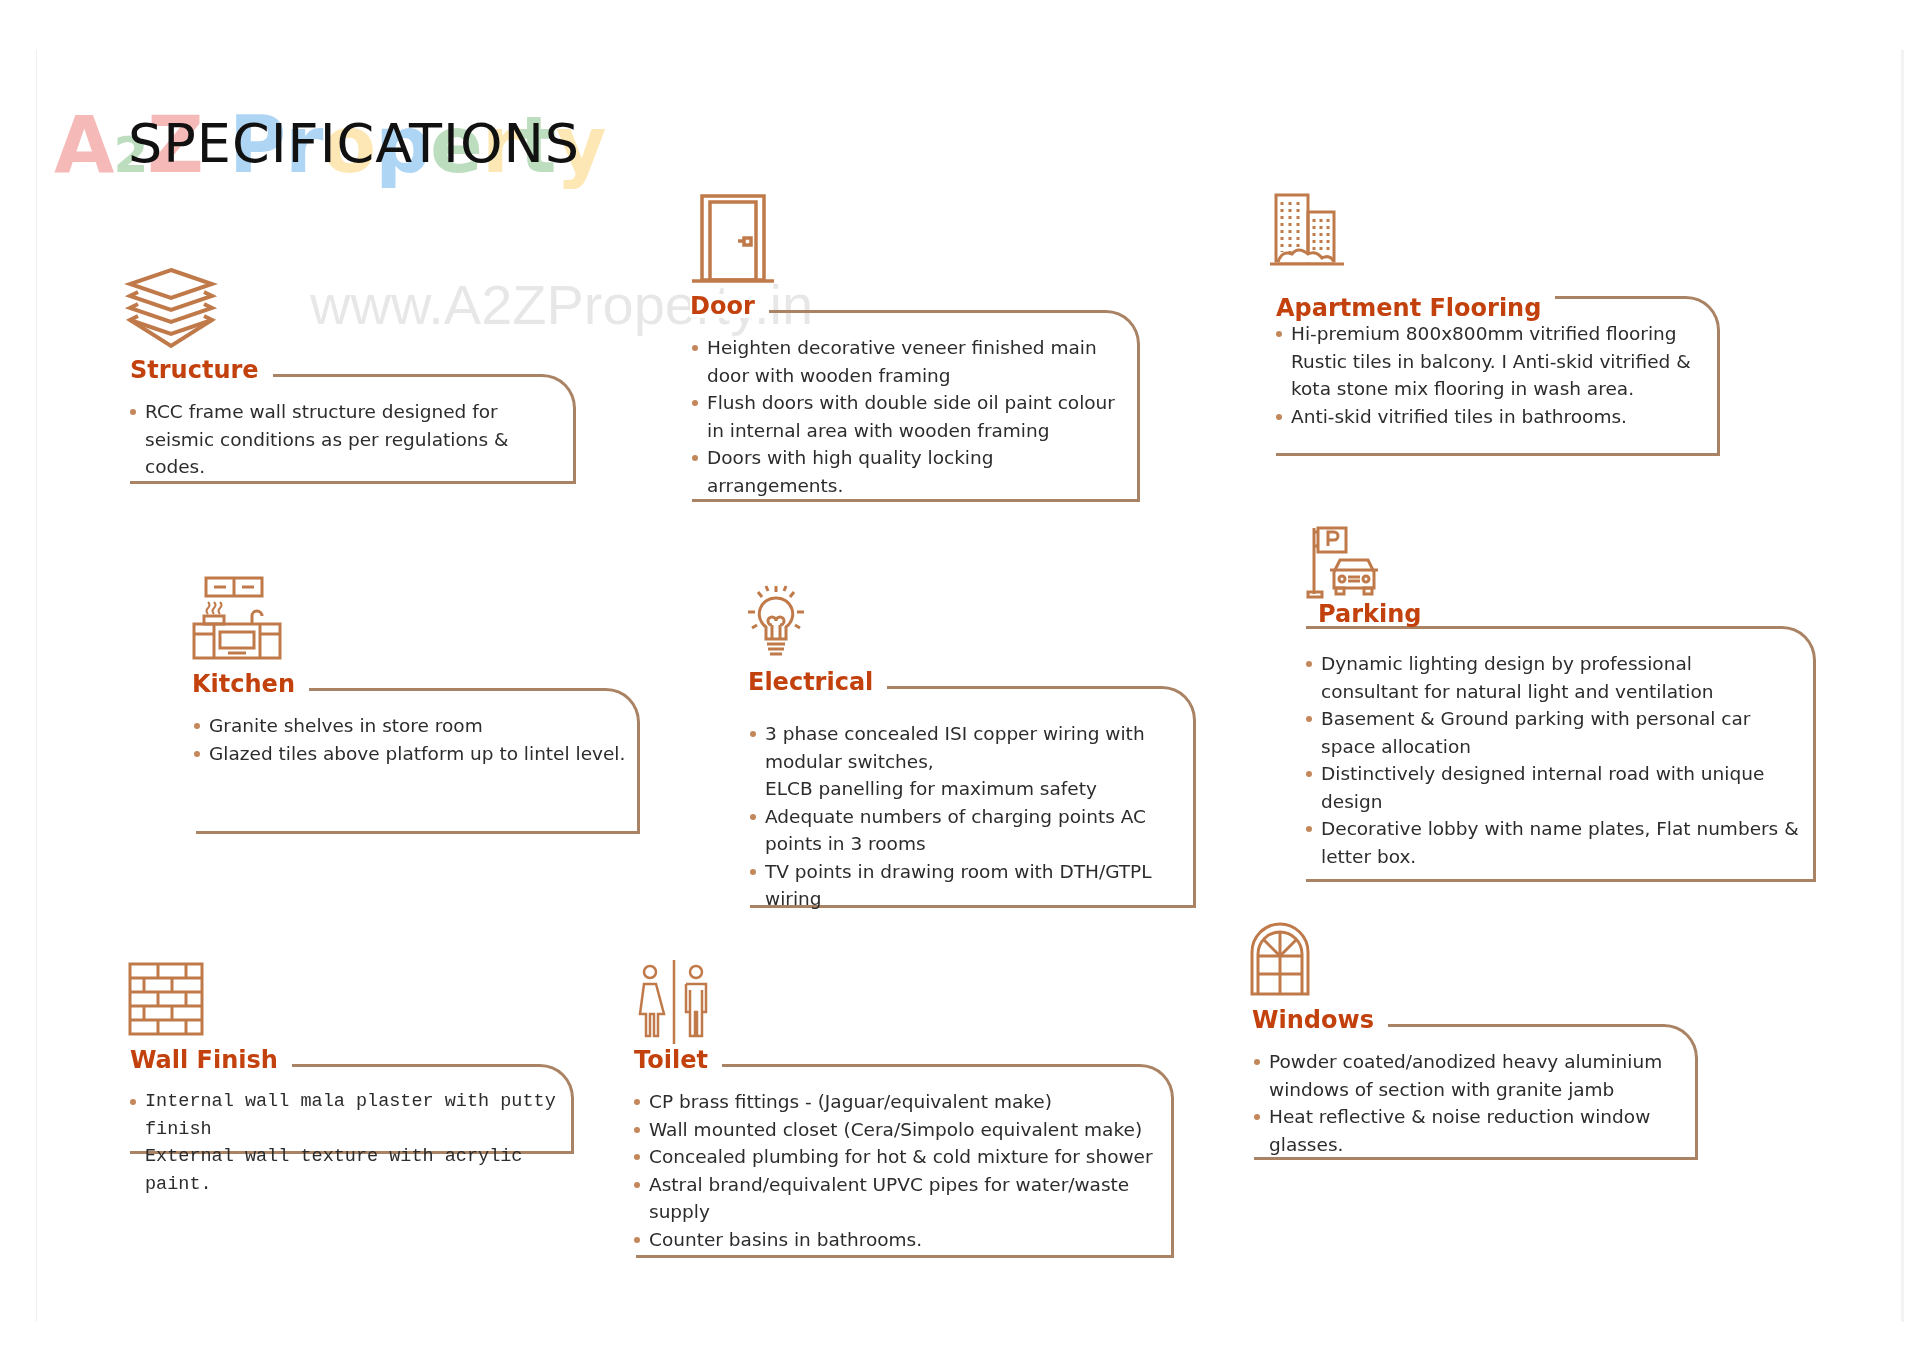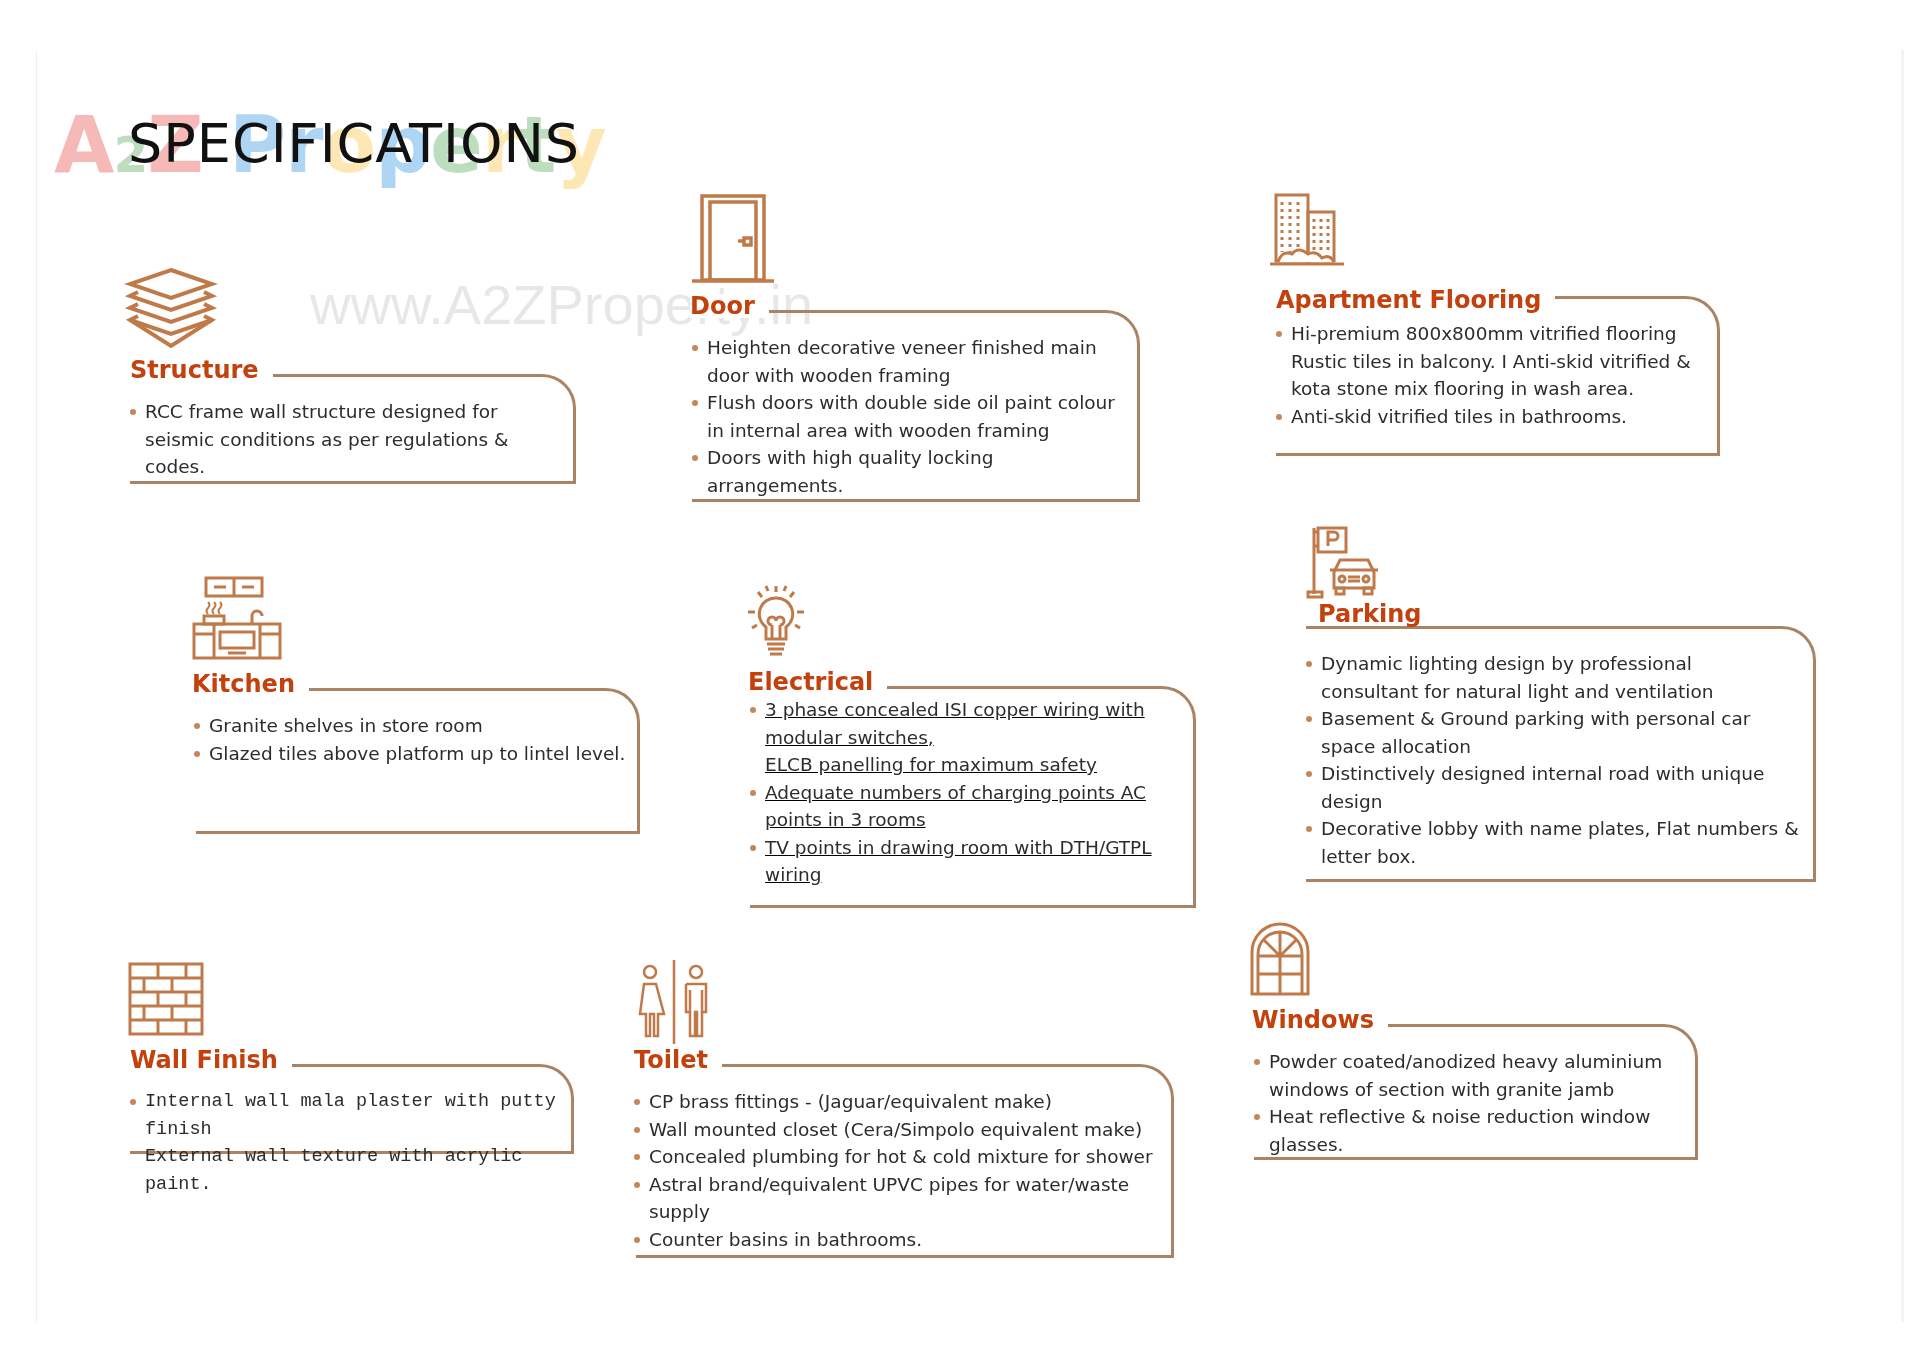--- a/index.html
+++ b/index.html
@@ -113,21 +113,21 @@
           <line x1="30" y1="10" x2="30" y2="60"></line>
         <line x1="46" y1="27" x2="46" y2="60"></line>
           <line x1="53" y1="27" x2="53" y2="60"></line>
           <line x1="60" y1="27" x2="60" y2="60"></line>
       </g>
       <path d="M10 70 Q14 58 24 62 Q30 54 40 62 Q48 58 54 66 Q62 62 66 70" fill="#fff"></path>
       <line x1="2" y1="72" x2="76" y2="72"></line>
     </svg>
   </div>
   <div class="box" style="left:1276px;top:296px;width:444px;height:160px;"></div>
-  <h2 class="heading" style="left:1276px;top:288px;">Apartment Flooring</h2>
+  <h2 class="heading" style="left:1276px;top:296px;">Apartment Flooring</h2>
   <ul class="items" style="left:1276px;top:320px;width:440px;">
     <li>Hi-premium 800x800mm vitrified flooring
 Rustic tiles in balcony.  I  Anti-skid vitrified &amp;
 kota stone mix flooring in wash area.</li>
     <li>Anti-skid vitrified tiles in bathrooms.</li>
   </ul>
 </div>
 
 <div class="section" style="left:0;top:0;">
   <div class="icon" style="left:192px;top:574px;">
@@ -160,21 +160,21 @@
   <div class="icon" style="left:744px;top:584px;">
     <svg width="64" height="78" viewBox="0 0 64 78" fill="none" stroke="#c07a4a" stroke-width="3">
       <path d="M32 14 a16 16 0 0 0 -10 29 v12 h20 v-12 a16 16 0 0 0 -10 -29 z"></path>
       <path d="M28 55 v-14 M36 55 v-14 M28 41 a4 4 0 1 1 4 -4 a4 4 0 1 1 4 4"></path>
       <path d="M23 60 h18 M24 65 h16 M26 70 h12"></path>
       <path d="M32 2 v6 M14 8 l4 5 M50 8 l-4 5 M4 28 h7 M53 28 h7 M8 44 l5 -3 M56 44 l-5 -3 M22 2 l2 5 M42 2 l-2 5"></path>
     </svg>
   </div>
   <div class="box" style="left:750px;top:686px;width:446px;height:222px;"></div>
   <h2 class="heading" style="left:748px;top:670px;">Electrical</h2>
-  <ul class="items" style="left:750px;top:696px;width:440px;text-decoration:underline;">
+  <ul class="items" style="left:750px;top:720px;width:440px;">
     <li>3 phase concealed ISI copper wiring with
 modular switches,
 ELCB panelling for maximum safety</li>
     <li>Adequate numbers of charging points AC
 points in 3 rooms</li>
     <li>TV points in drawing room with DTH/GTPL
 wiring</li>
   </ul>
 </div>
 

